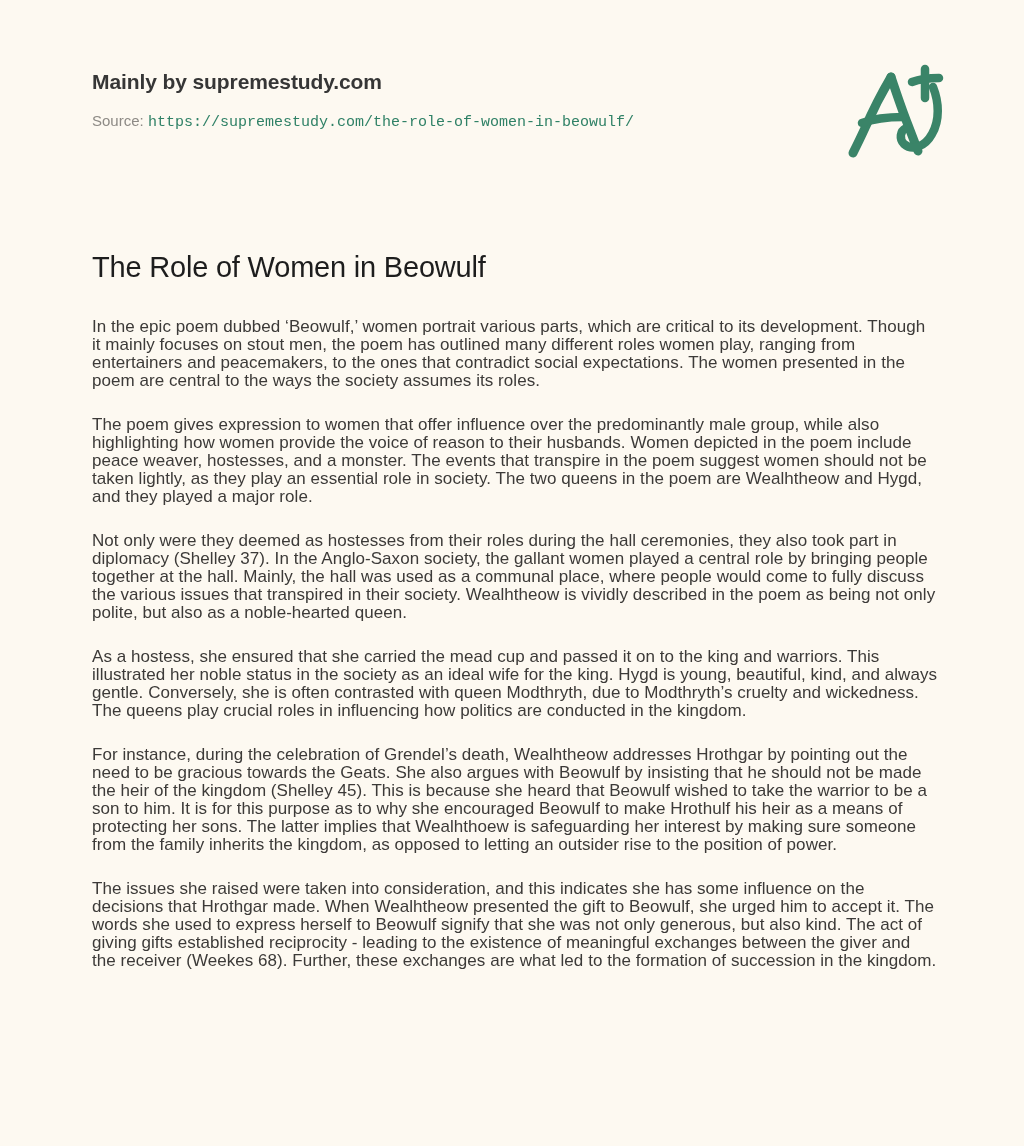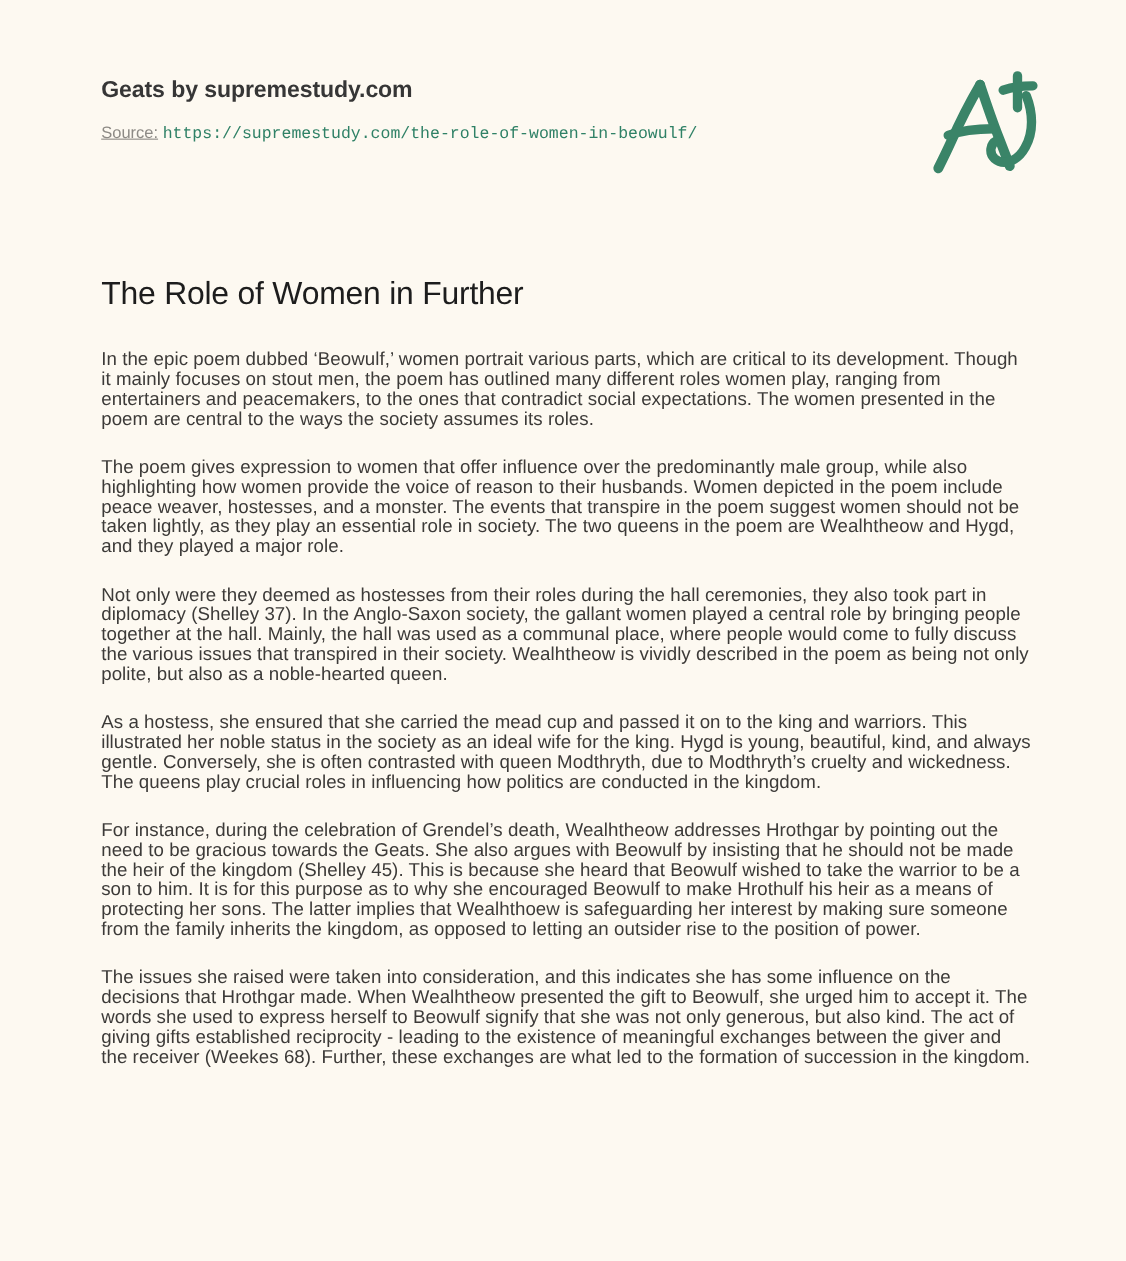--- a/index.html
+++ b/index.html
@@ -46,21 +46,20 @@
   }
   .source-line {
     margin-top: 15px;
     font-size: 15px;
     line-height: 20px;
     color: #8d8a85;
     white-space: nowrap;
   }
   .source-label {
     color: #8d8a85;
-    text-decoration: underline;
   }
   .source-url {
     color: #2f8166;
     text-decoration: none;
     font-family: Liberation Mono, monospace;
   }
 
   
   .logo-wrap {
     position: absolute;
@@ -112,21 +111,21 @@
   }
 </style>
 </head>
 <body>
 
 <div class="page">
 
   <div class="header">
 
     <div class="header-text-block">
-      <div class="essay-by">Geats by supremestudy.com</div>
+      <div class="essay-by">Mainly by supremestudy.com</div>
       <div class="source-line">
         <span class="source-label">Source:</span>
         <a class="source-url" href="#">https://supremestudy.com/the-role-of-women-in-beowulf/</a>
       </div>
     </div>
 
     <div class="logo-wrap">
       <svg viewBox="0 0 110 105" xmlns="http://www.w3.org/2000/svg">
         <g fill="none" stroke="#3a8468" stroke-linecap="round" stroke-linejoin="round">
 
@@ -141,21 +140,21 @@
           <path d="M72 20 C80 17, 90 16, 99 16" stroke-width="8.5"></path>
 
           <path d="M85 7 C85 16, 85 27, 85 36" stroke-width="8.5"></path>
         </g>
       </svg>
     </div>
 
   </div>
 
   <div class="article">
-    <h1 class="article-title">The Role of Women in Further</h1>
+    <h1 class="article-title">The Role of Women in Beowulf</h1>
 
     <div class="article-body">
       <p>In the epic poem dubbed ‘Beowulf,’ women portrait various parts, which are critical to its development. Though it mainly focuses on stout men, the poem has outlined many different roles women play, ranging from entertainers and peacemakers, to the ones that contradict social expectations. The women presented in the poem are central to the ways the society assumes its roles.</p>
       <p>The poem gives expression to women that offer influence over the predominantly male group, while also highlighting how women provide the voice of reason to their husbands. Women depicted in the poem include peace weaver, hostesses, and a monster. The events that transpire in the poem suggest women should not be taken lightly, as they play an essential role in society. The two queens in the poem are Wealhtheow and Hygd, and they played a major role.</p>
       <p>Not only were they deemed as hostesses from their roles during the hall ceremonies, they also took part in diplomacy (Shelley 37). In the Anglo-Saxon society, the gallant women played a central role by bringing people together at the hall. Mainly, the hall was used as a communal place, where people would come to fully discuss the various issues that transpired in their society. Wealhtheow is vividly described in the poem as being not only polite, but also as a noble-hearted queen.</p>
       <p>As a hostess, she ensured that she carried the mead cup and passed it on to the king and warriors. This illustrated her noble status in the society as an ideal wife for the king. Hygd is young, beautiful, kind, and always gentle. Conversely, she is often contrasted with queen Modthryth, due to Modthryth’s cruelty and wickedness. The queens play crucial roles in influencing how politics are conducted in the kingdom.</p>
       <p>For instance, during the celebration of Grendel’s death, Wealhtheow addresses Hrothgar by pointing out the need to be gracious towards the Geats. She also argues with Beowulf by insisting that he should not be made the heir of the kingdom (Shelley 45). This is because she heard that Beowulf wished to take the warrior to be a son to him. It is for this purpose as to why she encouraged Beowulf to make Hrothulf his heir as a means of protecting her sons. The latter implies that Wealhthoew is safeguarding her interest by making sure someone from the family inherits the kingdom, as opposed to letting an outsider rise to the position of power.</p>
       <p>The issues she raised were taken into consideration, and this indicates she has some influence on the decisions that Hrothgar made. When Wealhtheow presented the gift to Beowulf, she urged him to accept it. The words she used to express herself to Beowulf signify that she was not only generous, but also kind. The act of giving gifts established reciprocity - leading to the existence of meaningful exchanges between the giver and the receiver (Weekes 68). Further, these exchanges are what led to the formation of succession in the kingdom.</p>
 
     </div>

